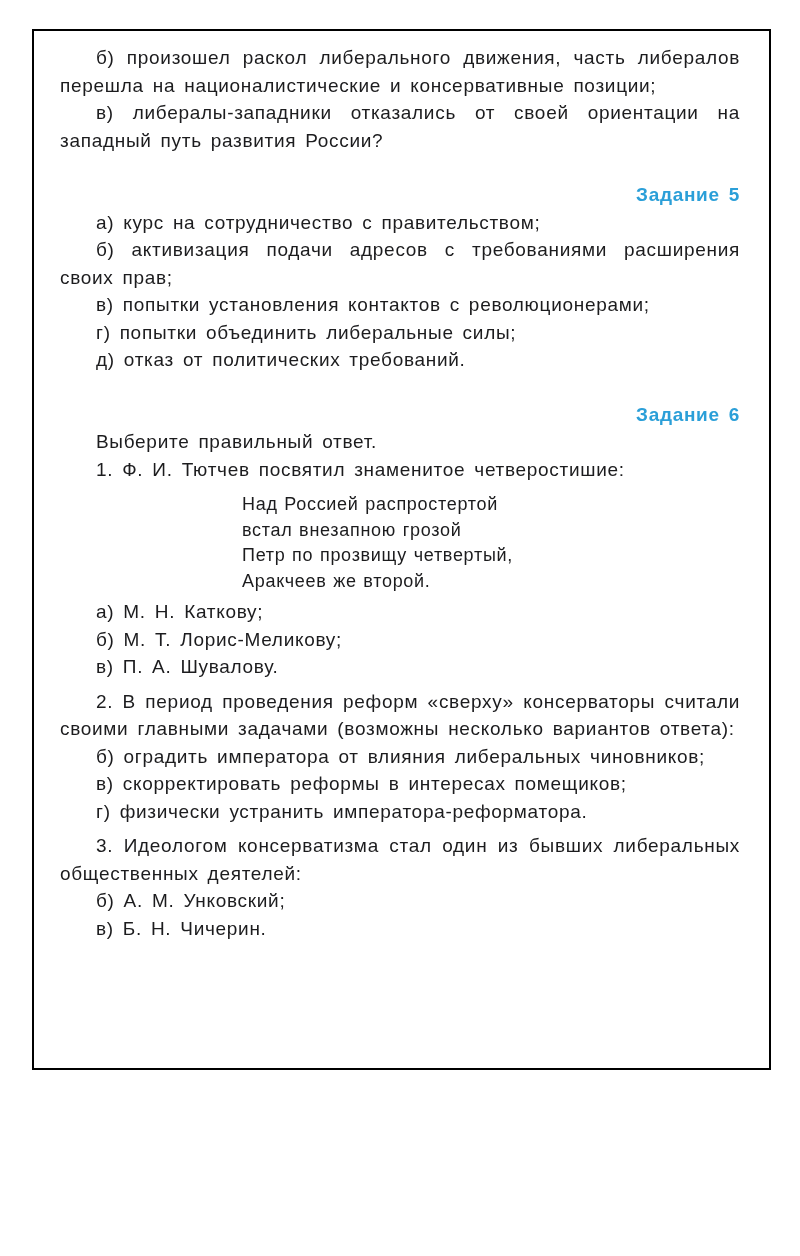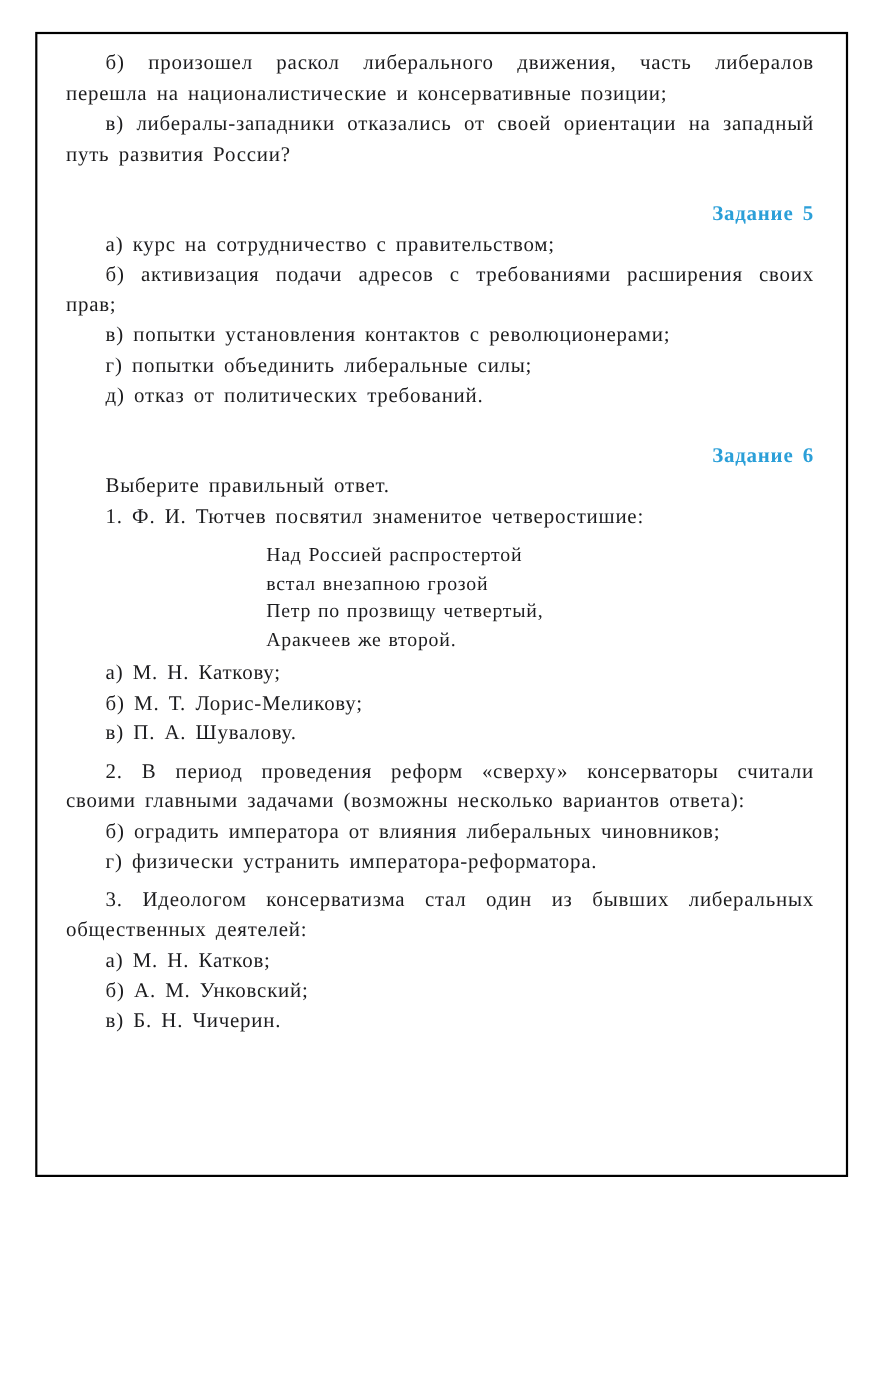--- a/index.html
+++ b/index.html
@@ -2,21 +2,21 @@
 <html style="--accent: #2b9fd8;"><head>
 <meta charset="utf-8">
 <style>
   :root { --accent: #2b9fd8; --ink: #1c1c1e; }
   html, body { margin: 0; padding: 0; background: #ffffff; }
   .scan-page {
     position: relative;
     width: 800px;
     height: 1100px;
     background: #ffffff;
-    font-family: Liberation Serif, serif;
+    font-family: Liberation Sans, sans-serif;
     color: var(--ink);
     overflow: hidden;
   }
   .frame {
     position: absolute;
     left: 32px; top: 29px; right: 29px; bottom: 30px;
     border: 2px solid #000;
     pointer-events: none;
   }
   .content {
@@ -85,24 +85,24 @@
       <div>встал внезапною грозой</div>
       <div>Петр по прозвищу четвертый,</div>
       <div>Аракчеев же второй.</div>
     </div>
     <p>а) М. Н. Каткову;</p>
     <p>б) М. Т. Лорис-Меликову;</p>
     <p>в) П. А. Шувалову.</p>
 
     <p class="q-para">2. В период проведения реформ «сверху» консерваторы считали своими главными задачами (возможны несколько вариантов ответа):</p>
     <p>б) оградить императора от влияния либеральных чиновников;</p>
+    <p>в) скорректировать реформы в интересах помещиков;</p>
     <p>г) физически устранить императора-реформатора.</p>
 
     <p class="q-para">3. Идеологом консерватизма стал один из бывших либеральных общественных деятелей:</p>
-    <p>а) М. Н. Катков;</p>
     <p>б) А. М. Унковский;</p>
     <p>в) Б. Н. Чичерин.</p>
   </div>
 
   <div class="footer">
     <span class="sig">2*</span>
     <span>19</span>
   </div>
 </div>
 

